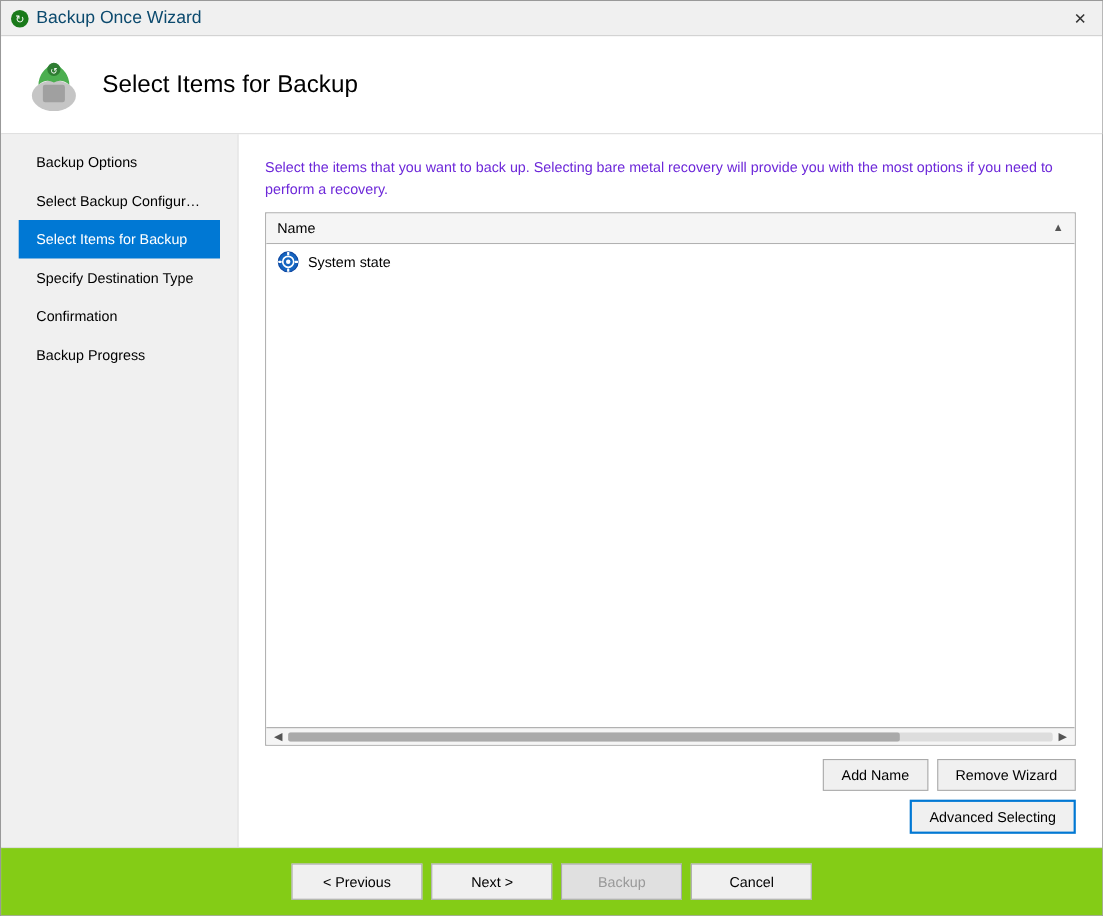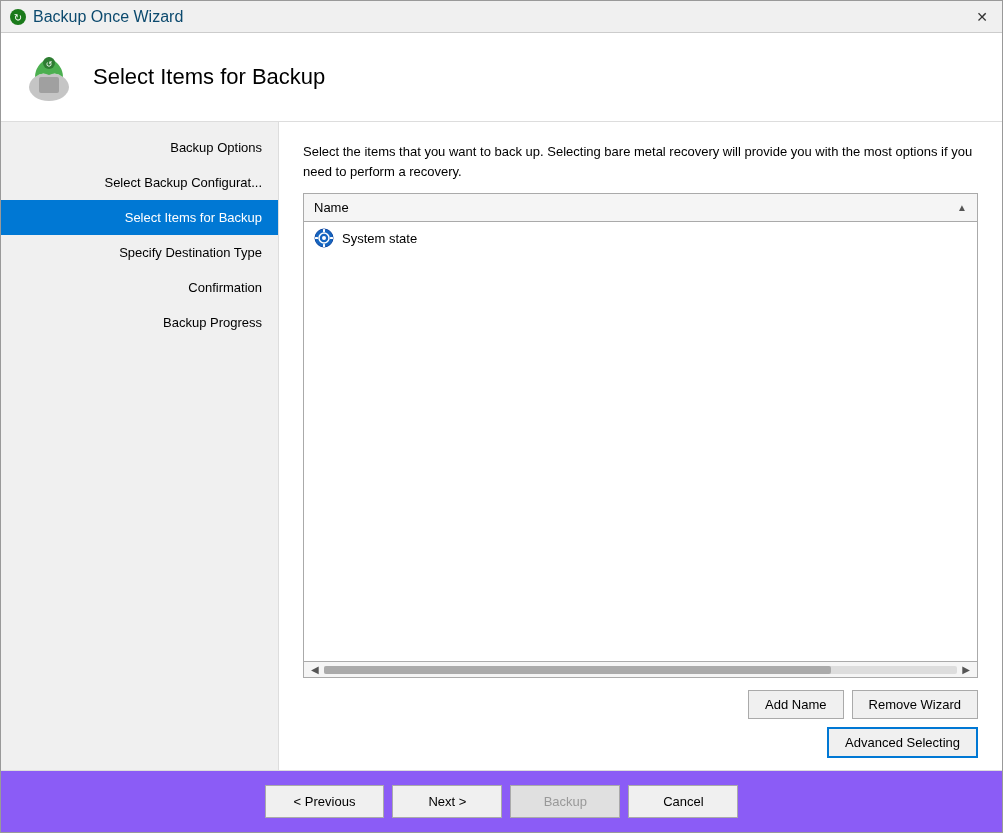--- a/index.html
+++ b/index.html
@@ -78,26 +78,25 @@
       color: #000;
     }
 
     .content-area {
       display: flex;
       flex: 1;
       overflow: hidden;
     }
 
     .sidebar {
-      width: 278px;
+      width: 216px;
       background: #f0f0f0;
       border-right: 1px solid #ddd;
-      padding: 8px 0;
-      flex-shrink: 0;
-      text-align: right;
+      padding: 8px 16px;
+      flex-shrink: 0;
     }
     .sidebar-item {
       padding: 10px 16px;
       cursor: pointer;
       font-size: 13px;
       color: #000;
       white-space: nowrap;
       overflow: hidden;
       text-overflow: ellipsis;
     }
@@ -110,21 +109,21 @@
       flex: 1;
       display: flex;
       flex-direction: column;
       padding: 20px 24px 0 24px;
       background: white;
       overflow: hidden;
     }
 
     .instruction-text {
       font-size: 13px;
-      color: #000000;
+      color: #6d28d9;
       line-height: 1.5;
       margin-bottom: 12px;
     }
 
     .items-table-container {
       border: 1px solid #aaa;
       flex: 1;
       overflow: hidden;
       display: flex;
       flex-direction: column;
@@ -230,21 +229,21 @@
     .btn-advanced {
       padding: 6px 16px;
       font-size: 13px;
       border: 2px solid #0078d4;
       background: #f0f0f0;
       cursor: pointer;
       color: #000;
     }
 
     .footer-bar {
-      background: #8b5cf6;
+      background: #84cc16;
       border-top: 1px solid #ddd;
       padding: 14px 20px;
       display: flex;
       justify-content: center;
       align-items: center;
       gap: 8px;
       flex-shrink: 0;
     }
 
     .footer-btn {

